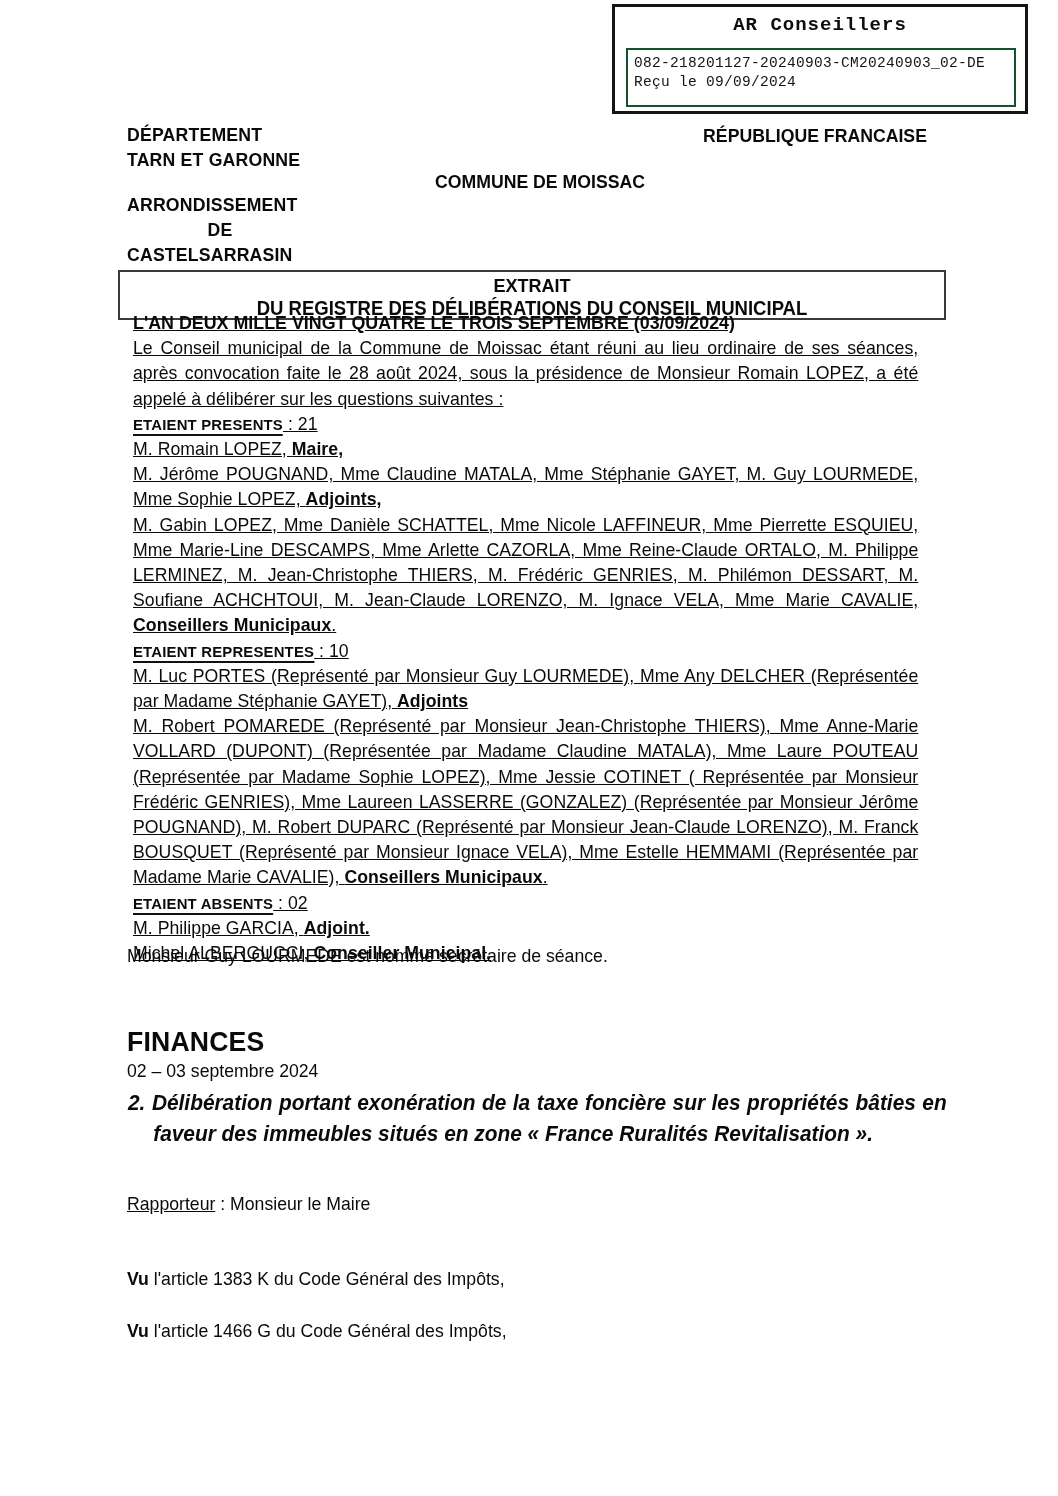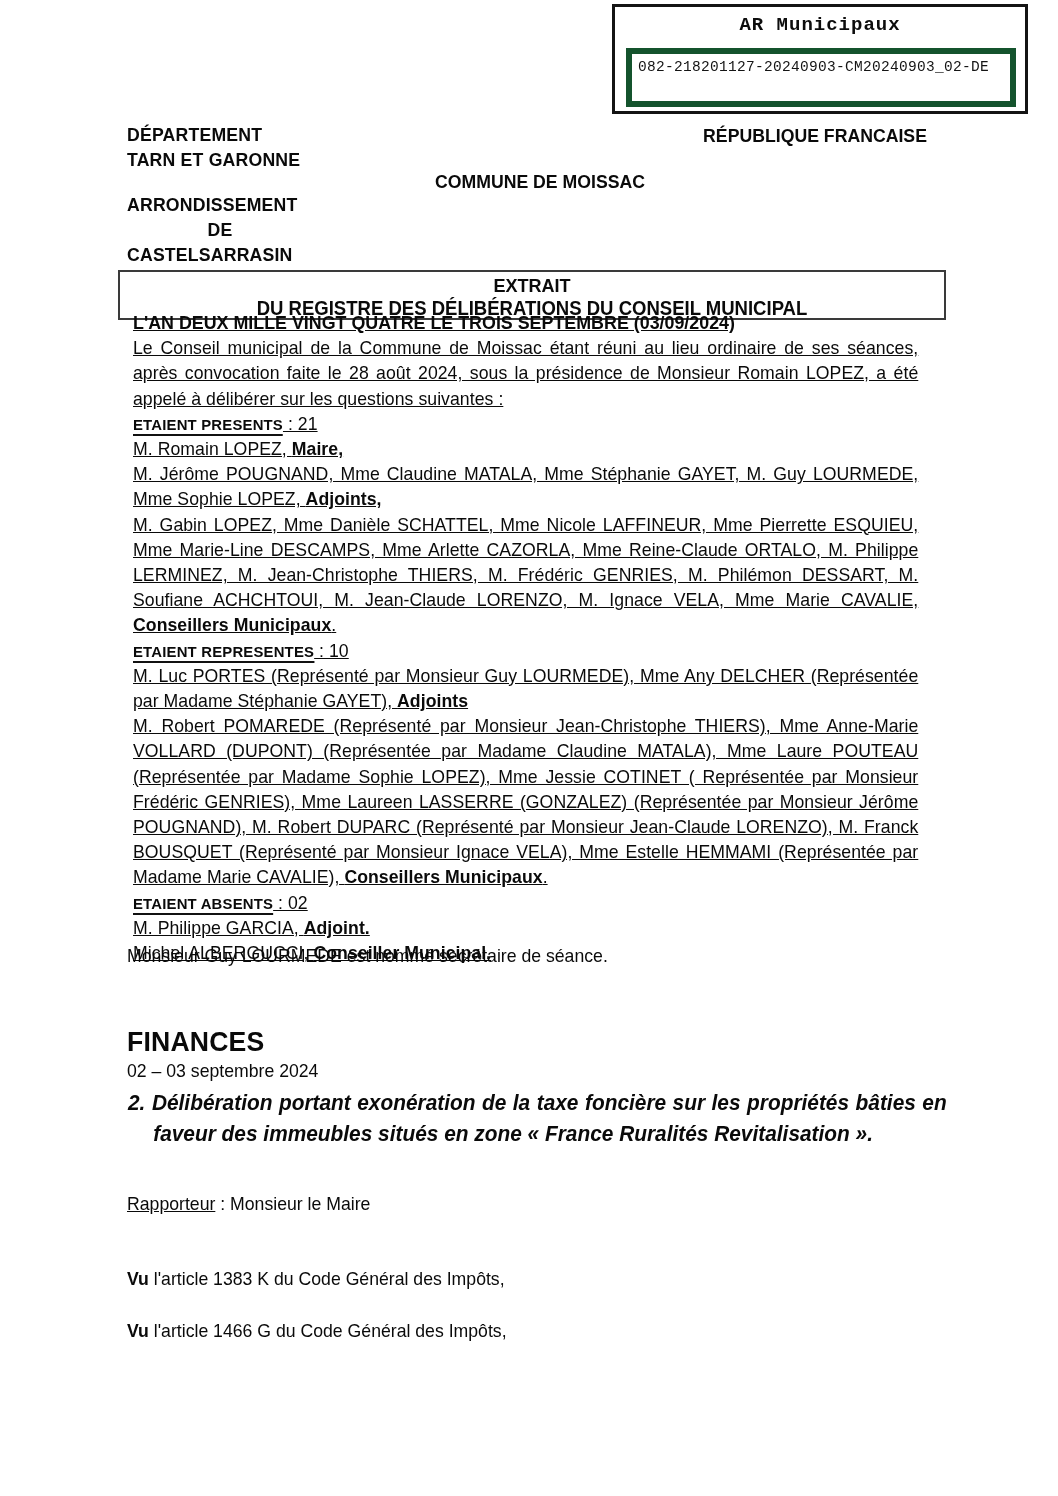--- a/index.html
+++ b/index.html
@@ -39,21 +39,21 @@
     letter-spacing: 1px;
     padding-top: 7px;
     color: #0d0d0d;
   }
   .ar-stamp-inner {
     position: absolute;
     left: 11px;
     top: 41px;
     right: 9px;
     bottom: 4px;
-    border: 6px solid #14532d;
+    border: 2px solid #14532d;
     box-sizing: border-box;
     padding: 4px 0 0 6px;
   }
   .ar-stamp-line {
     font-family: "Liberation Mono", monospace;
     font-size: 14.5px;
     line-height: 19px;
     letter-spacing: 0.3px;
     color: #141414;
     white-space: pre;
@@ -234,23 +234,24 @@
     transform: scaleX(0.96);
     transform-origin: left top;
   }
 </style>
 </head>
 <body>
 
 <div class="page">
 
   <div class="ar-stamp">
-    <div class="ar-stamp-title">AR Municipaux</div>
+    <div class="ar-stamp-title">AR Conseillers</div>
     <div class="ar-stamp-inner">
       <div class="ar-stamp-line">082-218201127-20240903-CM20240903_02-DE</div>
+      <div class="ar-stamp-line">Reçu le 09/09/2024</div>
     </div>
   </div>
 
   <div class="hdr-left">
     <div>DÉPARTEMENT</div>
     <div>TARN ET GARONNE</div>
     <div class="hdr-gap"></div>
     <div>ARRONDISSEMENT</div>
     <div class="ctr">DE</div>
     <div>CASTELSARRASIN</div>

